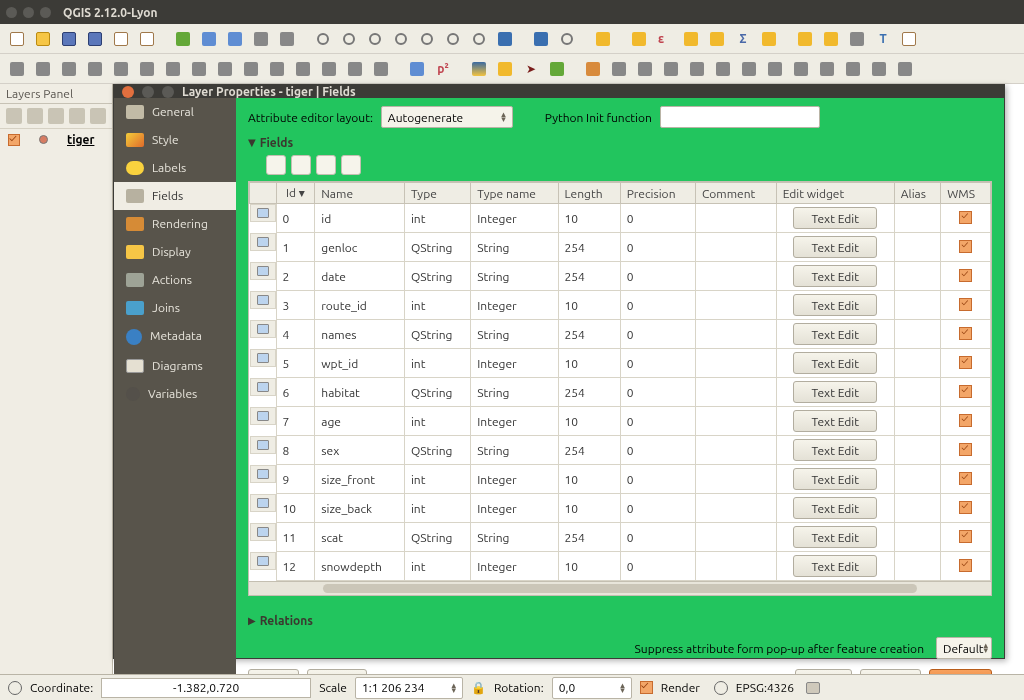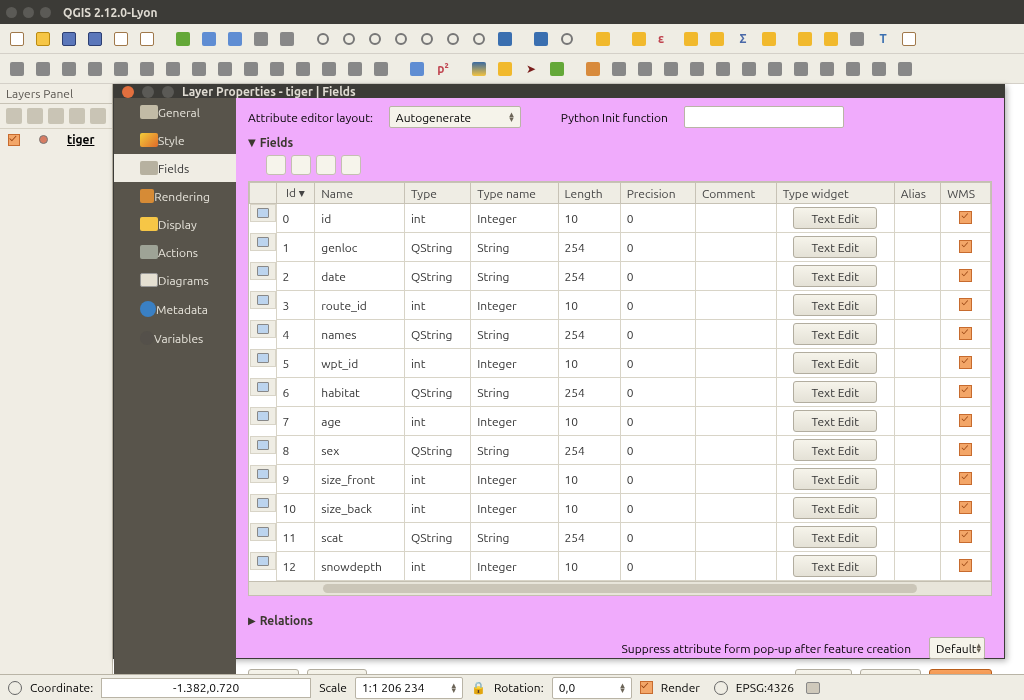--- a/index.html
+++ b/index.html
@@ -34,40 +34,40 @@
 .layers-icons .lk{width:16px;height:16px;background:#c9c4b5;border-radius:2px;}
 .layer-row{display:flex;align-items:center;gap:19px;padding:4px 8px;}
 .chk { width:12px;height:12px;border:1px solid #c76b2e;background:#f3a668;position:relative;}
 .chk::after{content:"✓";position:absolute;top:-3px;left:0;color:#933e0d;font-size:11px;}
 .dot{width:9px;height:9px;border-radius:50%;border:1px solid #777;background:#d77c62;}
 .layer-name{font-weight:bold;text-decoration:underline;}
 
 .canvas { flex:1; background:#fff; position:relative;}
 
 
-.dialog { position:absolute; left:113px; top:84px; width:892px; height:575px; background:#f0abfc; border:1px solid #3c3b37; box-shadow:2px 2px 6px rgba(0,0,0,.3); display:flex; flex-direction:column;}
+.dialog { position:absolute; left:113px; top:84px; width:892px; height:575px; background:#22c55e; border:1px solid #3c3b37; box-shadow:2px 2px 6px rgba(0,0,0,.3); display:flex; flex-direction:column;}
 .dialog-titlebar{ height:26px; background:#3c3b37; color:#dfdbd2; display:flex; align-items:center; padding:0 8px; gap:8px;}
 .dialog-titlebar .cbtn{width:12px;height:12px;border-radius:50%;}
 .cbtn.close{background:#e26f3e;} .cbtn.min{background:#5b5a56;} .cbtn.max{background:#5b5a56;}
 .dialog-body{ flex:1; display:flex; }
 
 .side { width:122px; background:#58544b; color:#e8e5dc; display:flex; flex-direction:column; }
-.side .item{ display:flex; align-items:center; padding:7px 26px; cursor:default;}
+.side .item{ display:flex; gap:8px; padding:7px 12px; cursor:default;}
 .side .item.sel{ background:#f0ede4; color:#333;}
 .side .sic{ width:18px; height:14px; border-radius:2px;}
 .sic.gen{background:#c2bba6;} .sic.sty{background:linear-gradient(135deg,#f3cd3a,#e06a2a);}
 .sic.lab{background:#f9d23e;border-radius:8px;} .sic.fld{background:#b7b1a0;}
 .sic.ren{background:#d68b36;} .sic.dis{background:#f6c646;}
 .sic.act{background:#9ea396;} .sic.joi{background:#4aa0cc;}
 .sic.dia{background:#e5e0d2;border:1px solid #999;} .sic.met{background:#3a80c4;border-radius:50%;width:16px;height:16px;}
 .sic.var{background:#54504a;border-radius:50%;width:14px;height:14px;}
 
 
 .content{ flex:1; padding:8px 12px; display:flex; flex-direction:column; overflow:hidden;}
-.row1{ display:flex; align-items:center; gap:16px; margin-bottom:4px;}
+.row1{ display:flex; align-items:center; gap:8px; margin-bottom:4px;}
 .combo{ display:flex; align-items:center; justify-content:space-between; border:1px solid #b9b4a6; background:#f5f3ea; height:22px; padding:0 6px; border-radius:2px;}
 .combo .arr{ font-size:9px; color:#6b6457; display:flex; flex-direction:column; line-height:5px;}
 .txt{ border:1px solid #b9b4a6; background:#fff; height:22px; padding:0 4px; border-radius:2px;}
 .sect-h{ display:flex; align-items:center; gap:4px; font-weight:bold; color:#3b382f; padding:4px 0;}
 .tri{font-size:10px;}
 .mini{ display:flex; gap:5px; padding:2px 0 6px 18px;}
 .mini .mb{ width:20px; height:20px; border:1px solid #c4bfb1; background:#f6f4eb; border-radius:3px;}
 
 .tbl-wrap{ border:1px solid #c4bfb1; flex:0 0 auto; }
 table{ border-collapse:collapse; width:100%; background:#fff; }
@@ -79,21 +79,21 @@
 .btn{ display:inline-flex; align-items:center; justify-content:center; border:1px solid #b2ad9f; background:linear-gradient(#f6f4eb,#e4e1d6); border-radius:3px; padding:2px 12px; height:22px;text-align:center;}
 .wmscell{text-align:center;}
 .chk2 { display:inline-block; width:13px;height:13px;border:1px solid #c76b2e;background:#f3a668;position:relative;}
 .chk2::after{content:"✓";position:absolute;top:-2px;left:1px;color:#933e0d;font-size:10px;}
 td.editw{text-align:center;}
 
 .hscroll{ height:14px; background:#e8e5da; border:1px solid #c4bfb1; border-top:none; position:relative;}
 .hscroll .thumb{position:absolute;left:10%;width:80%;top:2px;height:9px;background:#cbc6b8;border-radius:5px;}
 
 .spacer{flex:1;}
-.suppress{ display:flex; align-items:center; justify-content:flex-end; gap:18px; margin:6px 7px;}
+.suppress{ display:flex; align-items:center; justify-content:flex-end; gap:12px; margin:6px 0;}
 .dlg-btns{ display:flex; align-items:center; gap:8px; padding:4px 0;}
 .btn.primary{ background:linear-gradient(#f7a15e,#e98133); border-color:#b85d1b; color:#3b2a18; font-weight:normal; padding:2px 22px;}
 .style-btn{display:flex;align-items:center;gap:3px;}
 .style-btn .arr{font-size:9px;flex-direction:column;display:flex;line-height:5px;}
 
 
 .status{ position:absolute; bottom:0; left:0; right:0; height:26px; border-top:1px solid #b9b4a6; background:#efede4; display:flex; align-items:center; gap:8px; padding:0 8px; }
 .status .field{ border:1px solid #b9b4a6; background:#fff; height:20px; padding:0 4px; display:flex; align-items:center;}
 .globe{width:14px;height:14px;border:1px solid #666;border-radius:50%;}
 .speak{width:14px;height:12px;background:#cfc9bb;border:1px solid #888;border-radius:2px;}
@@ -345,43 +345,51 @@
   <div class="dialog-body">
     <div class="side">
       <div class="item">
           <span class="sic gen"></span>
           <span>General</span>
         </div>
       <div class="item">
           <span class="sic sty"></span>
           <span>Style</span>
         </div>
+      <div class="item">
+          <span class="sic lab"></span>
+          <span>Labels</span>
+        </div>
       <div class="item sel">
           <span class="sic fld"></span>
           <span>Fields</span>
         </div>
       <div class="item">
           <span class="sic ren"></span>
           <span>Rendering</span>
         </div>
       <div class="item">
           <span class="sic dis"></span>
           <span>Display</span>
         </div>
       <div class="item">
           <span class="sic act"></span>
           <span>Actions</span>
         </div>
       <div class="item">
+          <span class="sic joi"></span>
+          <span>Joins</span>
+        </div>
+      <div class="item">
+          <span class="sic met"></span>
+          <span>Metadata</span>
+        </div>
+      <div class="item">
           <span class="sic dia"></span>
           <span>Diagrams</span>
-        </div>
-      <div class="item">
-          <span class="sic met"></span>
-          <span>Metadata</span>
         </div>
       <div class="item">
           <span class="sic var"></span>
           <span>Variables</span>
         </div>
     </div>
     <div class="content">
       <div class="row1">
         <span>Attribute editor layout:</span>
         <div class="combo" style="width:132px;">
@@ -406,21 +414,21 @@
           <thead>
               <tr id="hdr-row">
                 <th style="width:22px;"></th>
                 <th class="idh">Id ▾</th>
                 <th class="">Name</th>
                 <th class="">Type</th>
                 <th class="">Type name</th>
                 <th class="">Length</th>
                 <th class="">Precision</th>
                 <th class="">Comment</th>
-                <th class="">Type widget</th>
+                <th class="">Edit widget</th>
                 <th class="">Alias</th>
                 <th class="">WMS</th>
               </tr>
             </thead>
           <tbody id="rows">
               <tr>
     <td class="idx">
                   <span class="fld-ic"></span>
                 </td>
     <td>0</td>

